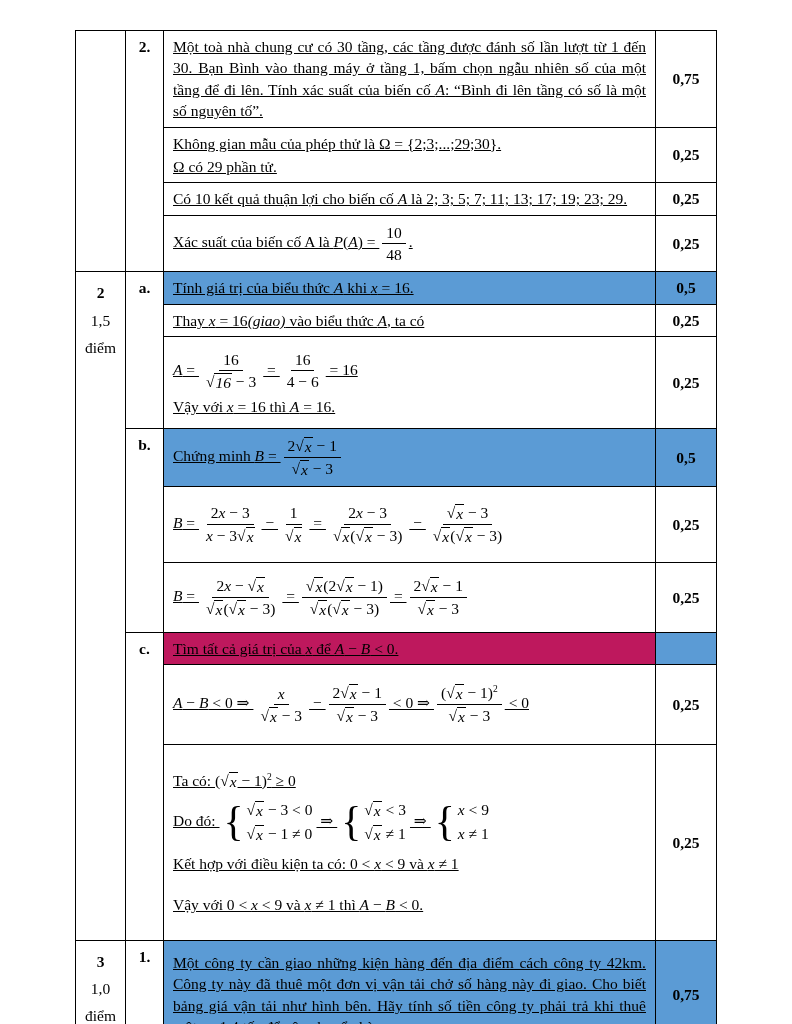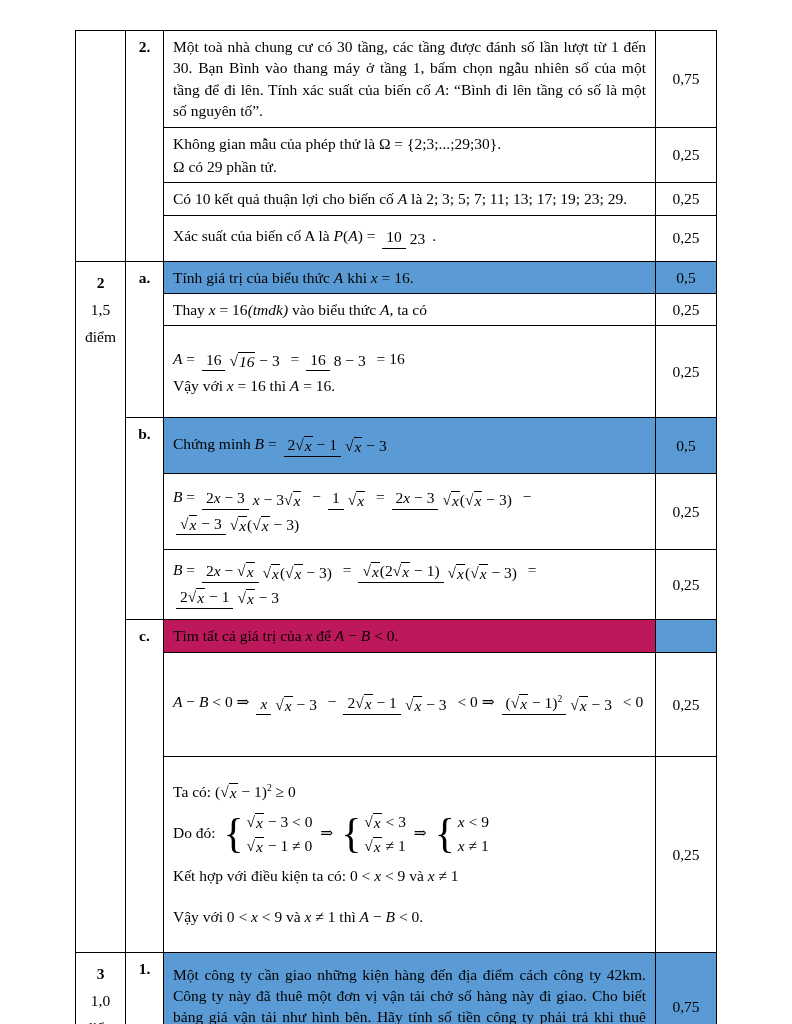--- a/index.html
+++ b/index.html
@@ -11,29 +11,29 @@
   }
   table.answer-table {
     position:absolute; left:75px; top:30px; width:641px;
     border-collapse:collapse; table-layout:fixed;
   }
   td { border:1px solid #000; padding:2px 6px; vertical-align:middle; overflow:hidden; }
   td.qcell { text-align:center; vertical-align:top; padding-top:7px; }
   td.qcell .qnum { font-weight:bold; line-height:1.75; }
   td.qcell .qpts { line-height:1.75; }
   td.subcell { text-align:center; vertical-align:top; font-weight:bold; padding-top:5px; }
-  td.content-cell { padding:3px 9px; }
+  td.content-cell { padding:3px 9px;text-decoration:underline; }
   td.content-cell.justify .content-line { text-align:justify; }
-  td.points-cell { text-align:center; font-weight:normal; }
+  td.points-cell { text-align:center; font-weight:bold; }
   .content-line { margin:2px 0; }
 
   
   .var { font-style:italic; }
   .frac {
-    display:inline-flex; flex-direction:row; align-items:center;
+    display:inline-flex; flex-direction:column; align-items:center;
     vertical-align:middle; margin:2px 3px; text-align:center; line-height:1.25;
   }
   .frac > .num { display:block; padding:0 4px 1px; border-bottom:1px solid #000; white-space:nowrap; }
   .frac > .den { display:block; padding:1px 4px 0; white-space:nowrap; }
   .sqrt { display:inline-flex; align-items:flex-start; white-space:nowrap; }
   .sqrt > .radsym { line-height:1.15; }
   .sqrt > .radicand { border-top:1px solid #000; line-height:1.15; padding:0 1px; }
   sup.sup { font-size:0.62em; line-height:0; vertical-align:super; }
   .cases { display:inline-flex; align-items:center; vertical-align:middle; margin:0 4px; }
   .cases > .brace { font-size:2.7em; line-height:0.8; margin-right:3px; font-weight:normal; }
@@ -70,54 +70,54 @@
         <tr style="height: 28px; margin-top: 48px;">
           <td class="content-cell">
             <div class="content-line">Có 10 kết quả thuận lợi cho biến cố <span class="var">A</span> là 2;  3;  5;  7;  11; 13; 17; 19;  23;  29.</div>
           </td>
           <td class="points-cell">0,25</td>
         </tr>
         <tr style="height: 46px;">
           <td class="content-cell">
             <div class="content-line">Xác suất của biến cố A là <span class="var">P</span>(<span class="var">A</span>) = <span class="frac">
                 <span class="num">10</span>
-                <span class="den">23</span>
+                <span class="den">48</span>
               </span>.</div>
           </td>
           <td class="points-cell">0,25</td>
         </tr>
         <tr style="height: 30px;">
           <td class="qcell" rowspan="9">
             <div class="qnum">2</div>
             <div class="qpts">1,5</div>
             <div class="qpts">điểm</div>
           </td>
           <td class="subcell" rowspan="3">a.</td>
           <td class="content-cell" style="background: rgb(91, 155, 213);">
             <div class="content-line">Tính giá trị của biểu thức <span class="var">A</span>  khi  <span class="var">x</span> = 16.</div>
           </td>
           <td class="points-cell" style="background: rgb(91, 155, 213);">0,5</td>
         </tr>
         <tr style="height: 28px;">
           <td class="content-cell">
-            <div class="content-line">Thay <span class="var">x</span> = 16<span class="var">(tmdk)</span>  vào biểu thức <span class="var">A</span>, ta có</div>
+            <div class="content-line">Thay <span class="var">x</span> = 16<span class="var">(giao)</span>  vào biểu thức <span class="var">A</span>, ta có</div>
           </td>
           <td class="points-cell">0,25</td>
         </tr>
         <tr style="height: 92px;">
           <td class="content-cell">
             <div class="content-line"><span class="var">A</span> = <span class="frac">
                 <span class="num">16</span>
                 <span class="den"><span class="sqrt">
                     <span class="radsym">√</span>
                     <span class="radicand"><span class="var">16</span></span>
                   </span> − 3</span>
               </span> = <span class="frac">
                 <span class="num">16</span>
-                <span class="den">8 − 3</span>
+                <span class="den">4 − 6</span>
               </span> = 16</div>
             <div class="content-line">Vậy với <span class="var">x</span> = 16  thì  <span class="var">A</span> = 16.</div>
           </td>
           <td class="points-cell">0,25</td>
         </tr>
         <tr style="height: 56px;">
           <td class="subcell" rowspan="3">b.</td>
           <td class="content-cell" style="background: rgb(91, 155, 213);">
             <div class="content-line">Chứng minh  <span class="var">B</span> = <span class="frac">
                 <span class="num">2<span class="sqrt">
@@ -213,21 +213,21 @@
           </td>
           <td class="points-cell">0,25</td>
         </tr>
         <tr style="height: 30px;">
           <td class="subcell" rowspan="3">c.</td>
           <td class="content-cell" style="background: #be185d;">
             <div class="content-line">Tìm tất cả giá trị của <span class="var">x</span>  để  <span class="var">A</span> − <span class="var">B</span> &lt; 0.</div>
           </td>
           <td class="points-cell" style="background: rgb(91, 155, 213);"></td>
         </tr>
-        <tr style="height: 104px;">
+        <tr style="height: 80px;">
           <td class="content-cell">
             <div class="content-line"><span class="var">A</span> − <span class="var">B</span> &lt; 0 ⇒ <span class="frac">
                 <span class="num"><span class="var">x</span></span>
                 <span class="den"><span class="sqrt">
                     <span class="radsym">√</span>
                     <span class="radicand"><span class="var">x</span></span>
                   </span> − 3</span>
               </span> − <span class="frac">
                 <span class="num">2<span class="sqrt">
                     <span class="radsym">√</span>

